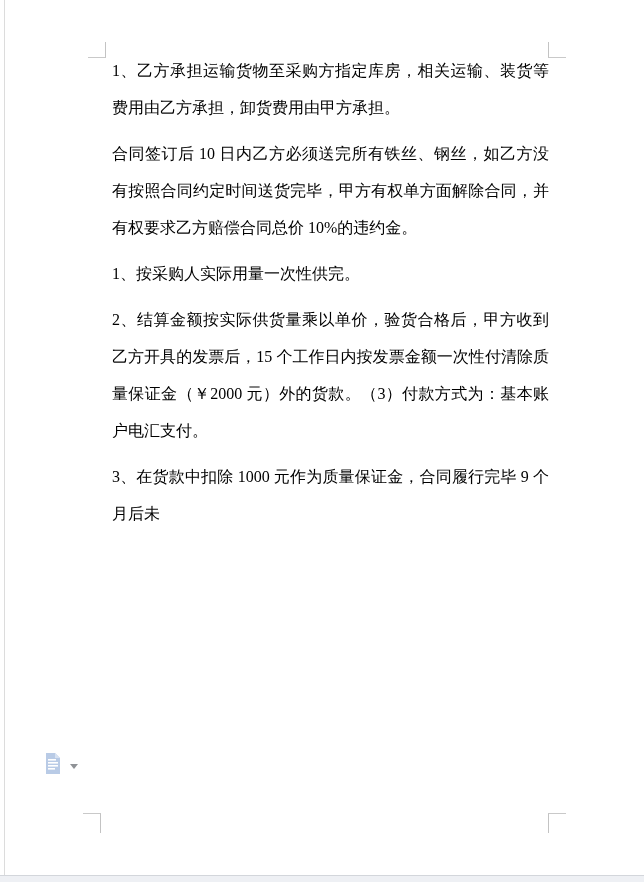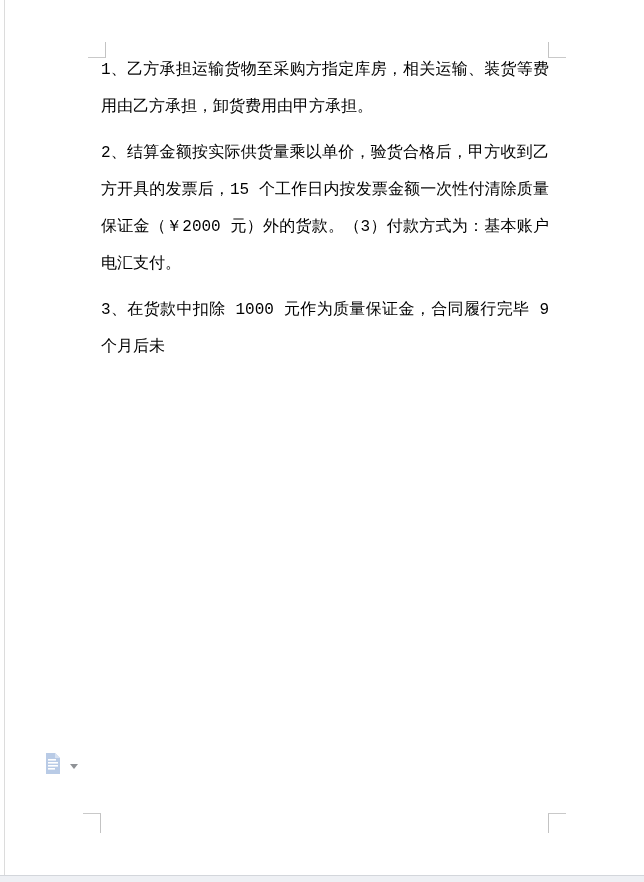--- a/index.html
+++ b/index.html
@@ -54,23 +54,22 @@
     top: 52px;
     width: 449px;
     color: #000000;
     font-size: 16px;
     line-height: 37px;
     text-align: justify;
     text-align-last: left;
     cursor: text;
   }
   .doc-body p {
-    margin: 0 0 9px 1px;
+    margin: 0 0 9px 12px;
     padding: 0;
-    font-family: Liberation Mono, monospace;
   }
 
   
   .paste-options {
     position: absolute;
     left: 44px;
     top: 752px;
     display: flex;
     align-items: center;
     gap: 8px;
@@ -90,20 +89,22 @@
 
 <div class="page-edge-left"></div>
 
 <div class="crop tl"></div>
 <div class="crop tr"></div>
 <div class="crop bl"></div>
 <div class="crop br"></div>
 
 <div class="doc-body">
   <p>1、乙方承担运输货物至采购方指定库房，相关运输、装货等费用由乙方承担，卸货费用由甲方承担。</p>
+  <p>合同签订后 10 日内乙方必须送完所有铁丝、钢丝，如乙方没有按照合同约定时间送货完毕，甲方有权单方面解除合同，并有权要求乙方赔偿合同总价 10%的违约金。</p>
+  <p>1、按采购人实际用量一次性供完。</p>
   <p>2、结算金额按实际供货量乘以单价，验货合格后，甲方收到乙方开具的发票后，15 个工作日内按发票金额一次性付清除质量保证金（￥2000 元）外的货款。（3）付款方式为：基本账户电汇支付。</p>
   <p>3、在货款中扣除 1000 元作为质量保证金，合同履行完毕 9 个月后未</p>
 </div>
 
 <div class="paste-options">
   <span>
     <svg width="18" height="23" viewBox="0 0 18 23" aria-hidden="true">
       <path d="M2 1 h9 l5 5 v16 h-14 z" fill="#b9cbe6"></path>
       <path d="M11 1 l5 5 h-5 z" fill="#d7e2f2"></path>
       <rect x="4" y="7" width="8" height="1.6" fill="#ffffff"></rect>

